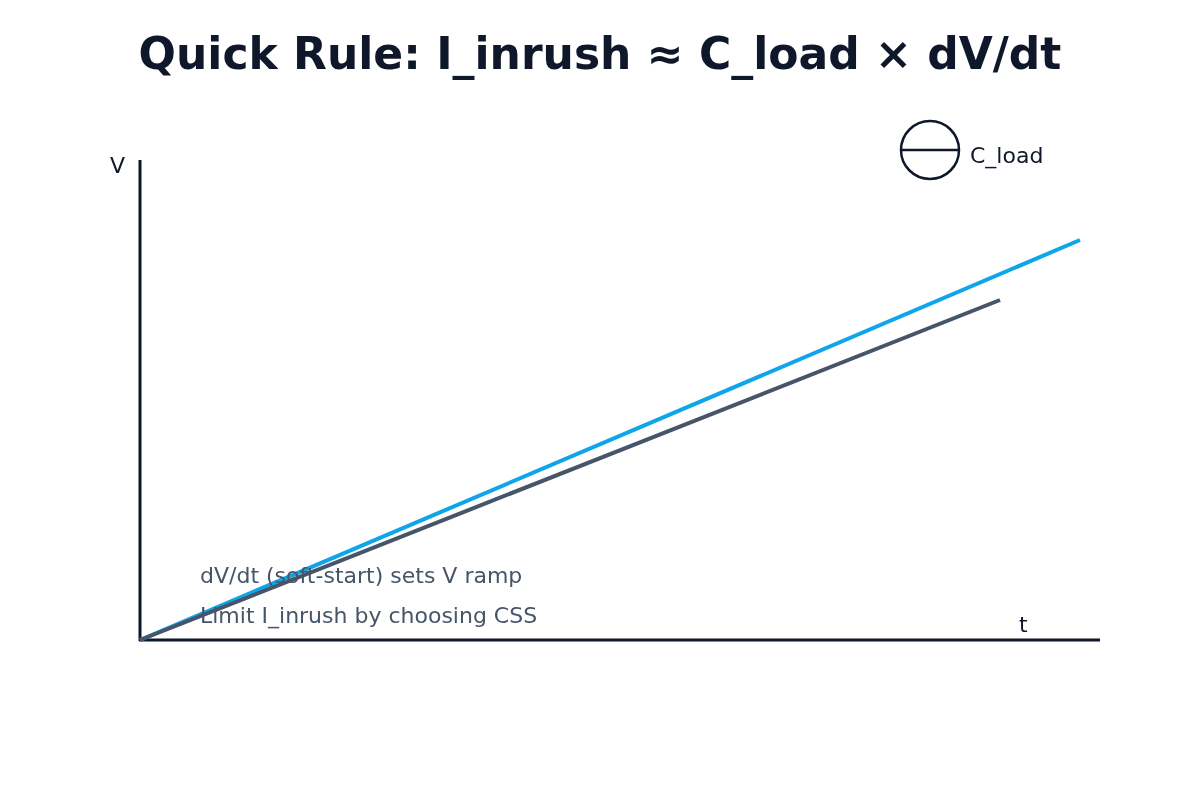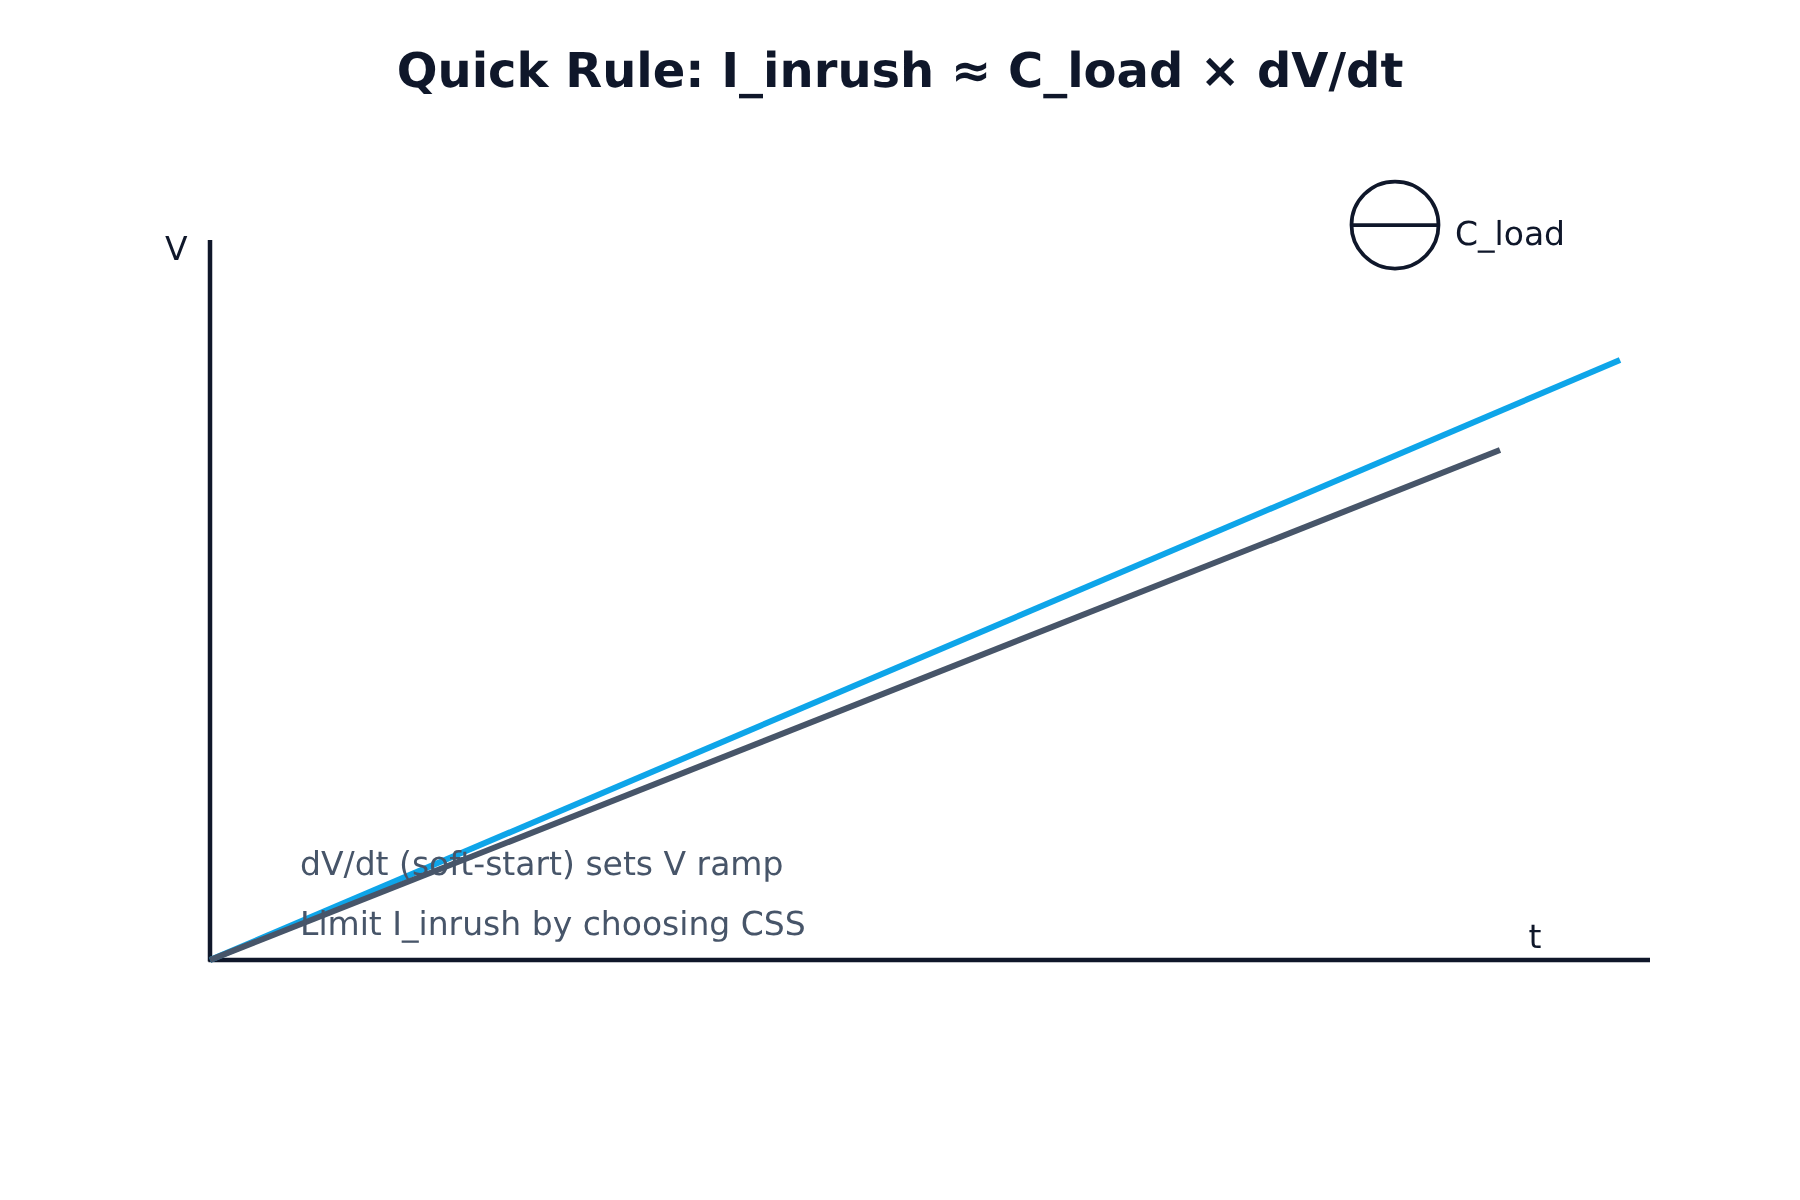--- a/index.html
+++ b/index.html
@@ -1,19 +1,19 @@
 <!DOCTYPE html>
 <html><head>
   <meta charset="utf-8">
   <style>
     html, body { margin: 0; padding: 0; background: #ffffff; }
     body { width: 1200px; height: 800px; position: relative; overflow: hidden; font-family: "DejaVu Sans", sans-serif; }
     .title {
       position: absolute; left: 0; top: 28px; width: 1200px; text-align: center;
-      font-family: "DejaVu Sans", sans-serif; font-weight: bold; font-size: 32px; color: #0f172a;
+      font-family: "DejaVu Sans", sans-serif; font-weight: bold; font-size: 44px; color: #0f172a;
     }
     svg.canvas { position: absolute; left: 0; top: 0; }
     .lbl { font-family: "DejaVu Sans", sans-serif; }
   </style>
 </head>
 <body>
 
 <div class="title">Quick Rule: I_inrush ≈ C_load × dV/dt</div>
 
 <svg class="canvas" width="1200" height="800" viewBox="0 0 1200 800">

